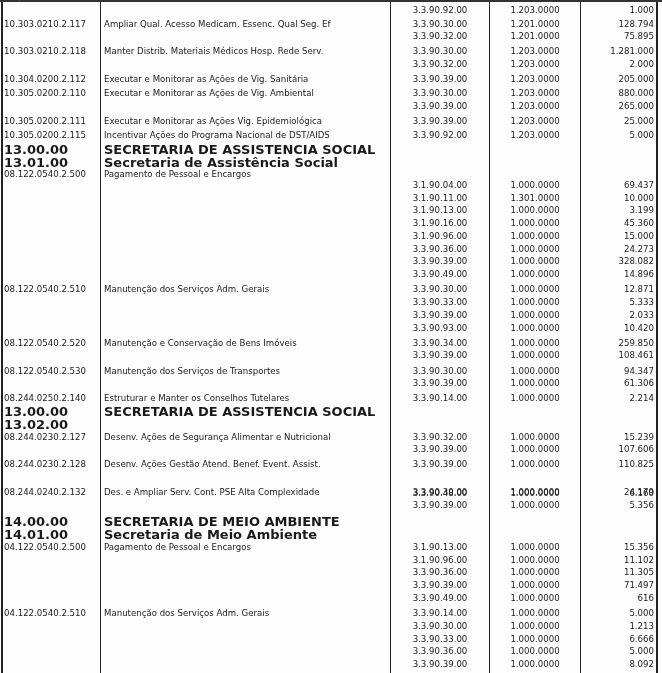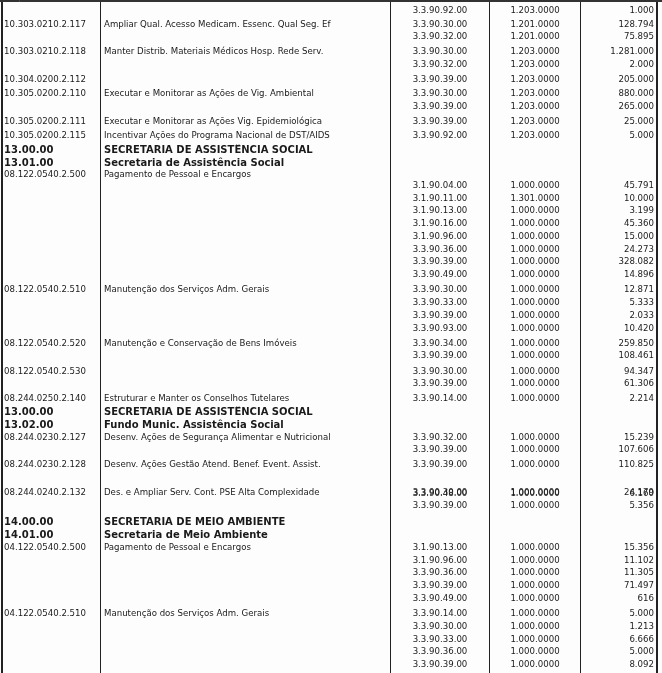--- a/index.html
+++ b/index.html
@@ -8,21 +8,21 @@
   .page { position:absolute; left:0; top:0; width:662px; height:673px; background:#fdfdfd; }
   .topline { position:absolute; left:0; top:0; width:662px; height:2px; background:#333; }
   .vline { position:absolute; top:2px; bottom:0; width:1px; background:#222; }
   .vline.thick { width:2px; }
   .row { position:absolute; left:0; width:662px; height:11px; font-size:8.6px; line-height:11px; white-space:nowrap; }
   .c1 { position:absolute; left:4px; width:96px; }
   .c2 { position:absolute; left:104px; width:284px; overflow:hidden; }
   .c3 { position:absolute; left:394px; width:92px; text-align:center; }
   .c4 { position:absolute; left:492px; width:86px; text-align:center; }
   .c5 { position:absolute; left:582px; width:72px; text-align:right; }
-  .bold { font-weight:bold; font-size:10px; }
+  .bold { font-weight:bold; font-size:13px; }
   .mark { position:absolute; left:18px; top:1px; font-size:8px; color:#666; }
 </style>
 </head>
 <body>
 
 <div class="page">
   <div class="topline"></div>
   <span class="mark">`</span>
   <div class="vline thick" style="left:1px"></div>
   <div class="vline" style="left:100px"></div>
@@ -61,20 +61,21 @@
       </div>
       <div class="row" style="top: 59px;">
         <span class="c1"></span>
         <span class="c2"></span>
         <span class="c3">3.3.90.32.00</span>
         <span class="c4">1.203.0000</span>
         <span class="c5">2.000</span>
       </div>
       <div class="row" style="top: 74px;">
         <span class="c1">10.304.0200.2.112</span>
+        <span class="c2">Executar e Monitorar as Ações de Vig. Sanitária</span>
         <span class="c3">3.3.90.39.00</span>
         <span class="c4">1.203.0000</span>
         <span class="c5">205.000</span>
       </div>
       <div class="row" style="top: 88px;">
         <span class="c1">10.305.0200.2.110</span>
         <span class="c2">Executar e Monitorar as Ações de Vig. Ambiental</span>
         <span class="c3">3.3.90.30.00</span>
         <span class="c4">1.203.0000</span>
         <span class="c5">880.000</span>
@@ -119,21 +120,21 @@
         <span class="c2">Pagamento de Pessoal e Encargos</span>
         <span class="c3"></span>
         <span class="c4"></span>
         <span class="c5"></span>
       </div>
       <div class="row" style="top: 180px;">
         <span class="c1"></span>
         <span class="c2"></span>
         <span class="c3">3.1.90.04.00</span>
         <span class="c4">1.000.0000</span>
-        <span class="c5">45.791</span>
+        <span class="c5">69.437</span>
       </div>
       <div class="row" style="top: 193px;">
         <span class="c1"></span>
         <span class="c2"></span>
         <span class="c3">3.1.90.11.00</span>
         <span class="c4">1.301.0000</span>
         <span class="c5">10.000</span>
       </div>
       <div class="row" style="top: 205px;">
         <span class="c1"></span>
@@ -214,20 +215,21 @@
       </div>
       <div class="row" style="top: 350px;">
         <span class="c1"></span>
         <span class="c2"></span>
         <span class="c3">3.3.90.39.00</span>
         <span class="c4">1.000.0000</span>
         <span class="c5">108.461</span>
       </div>
       <div class="row" style="top: 366px;">
         <span class="c1">08.122.0540.2.530</span>
+        <span class="c2">Manutenção dos Serviços de Transportes</span>
         <span class="c3">3.3.90.30.00</span>
         <span class="c4">1.000.0000</span>
         <span class="c5">94.347</span>
       </div>
       <div class="row" style="top: 378px;">
         <span class="c1"></span>
         <span class="c2"></span>
         <span class="c3">3.3.90.39.00</span>
         <span class="c4">1.000.0000</span>
         <span class="c5">61.306</span>
@@ -241,21 +243,20 @@
       </div>
       <div class="row bold" style="top: 406px;">
         <span class="c1">13.00.00</span>
         <span class="c2">SECRETARIA DE ASSISTÊNCIA SOCIAL</span>
         <span class="c3"></span>
         <span class="c4"></span>
         <span class="c5"></span>
       </div>
       <div class="row bold" style="top: 419px;">
         <span class="c1">13.02.00</span>
-        <span class="c2">Fundo Munic. Assistência Social</span>
         <span class="c3"></span>
         <span class="c4"></span>
         <span class="c5"></span>
       </div>
       <div class="row" style="top: 432px;">
         <span class="c1">08.244.0230.2.127</span>
         <span class="c2">Desenv. Ações de Segurança Alimentar e Nutricional</span>
         <span class="c3">3.3.90.32.00</span>
         <span class="c4">1.000.0000</span>
         <span class="c5">15.239</span>

